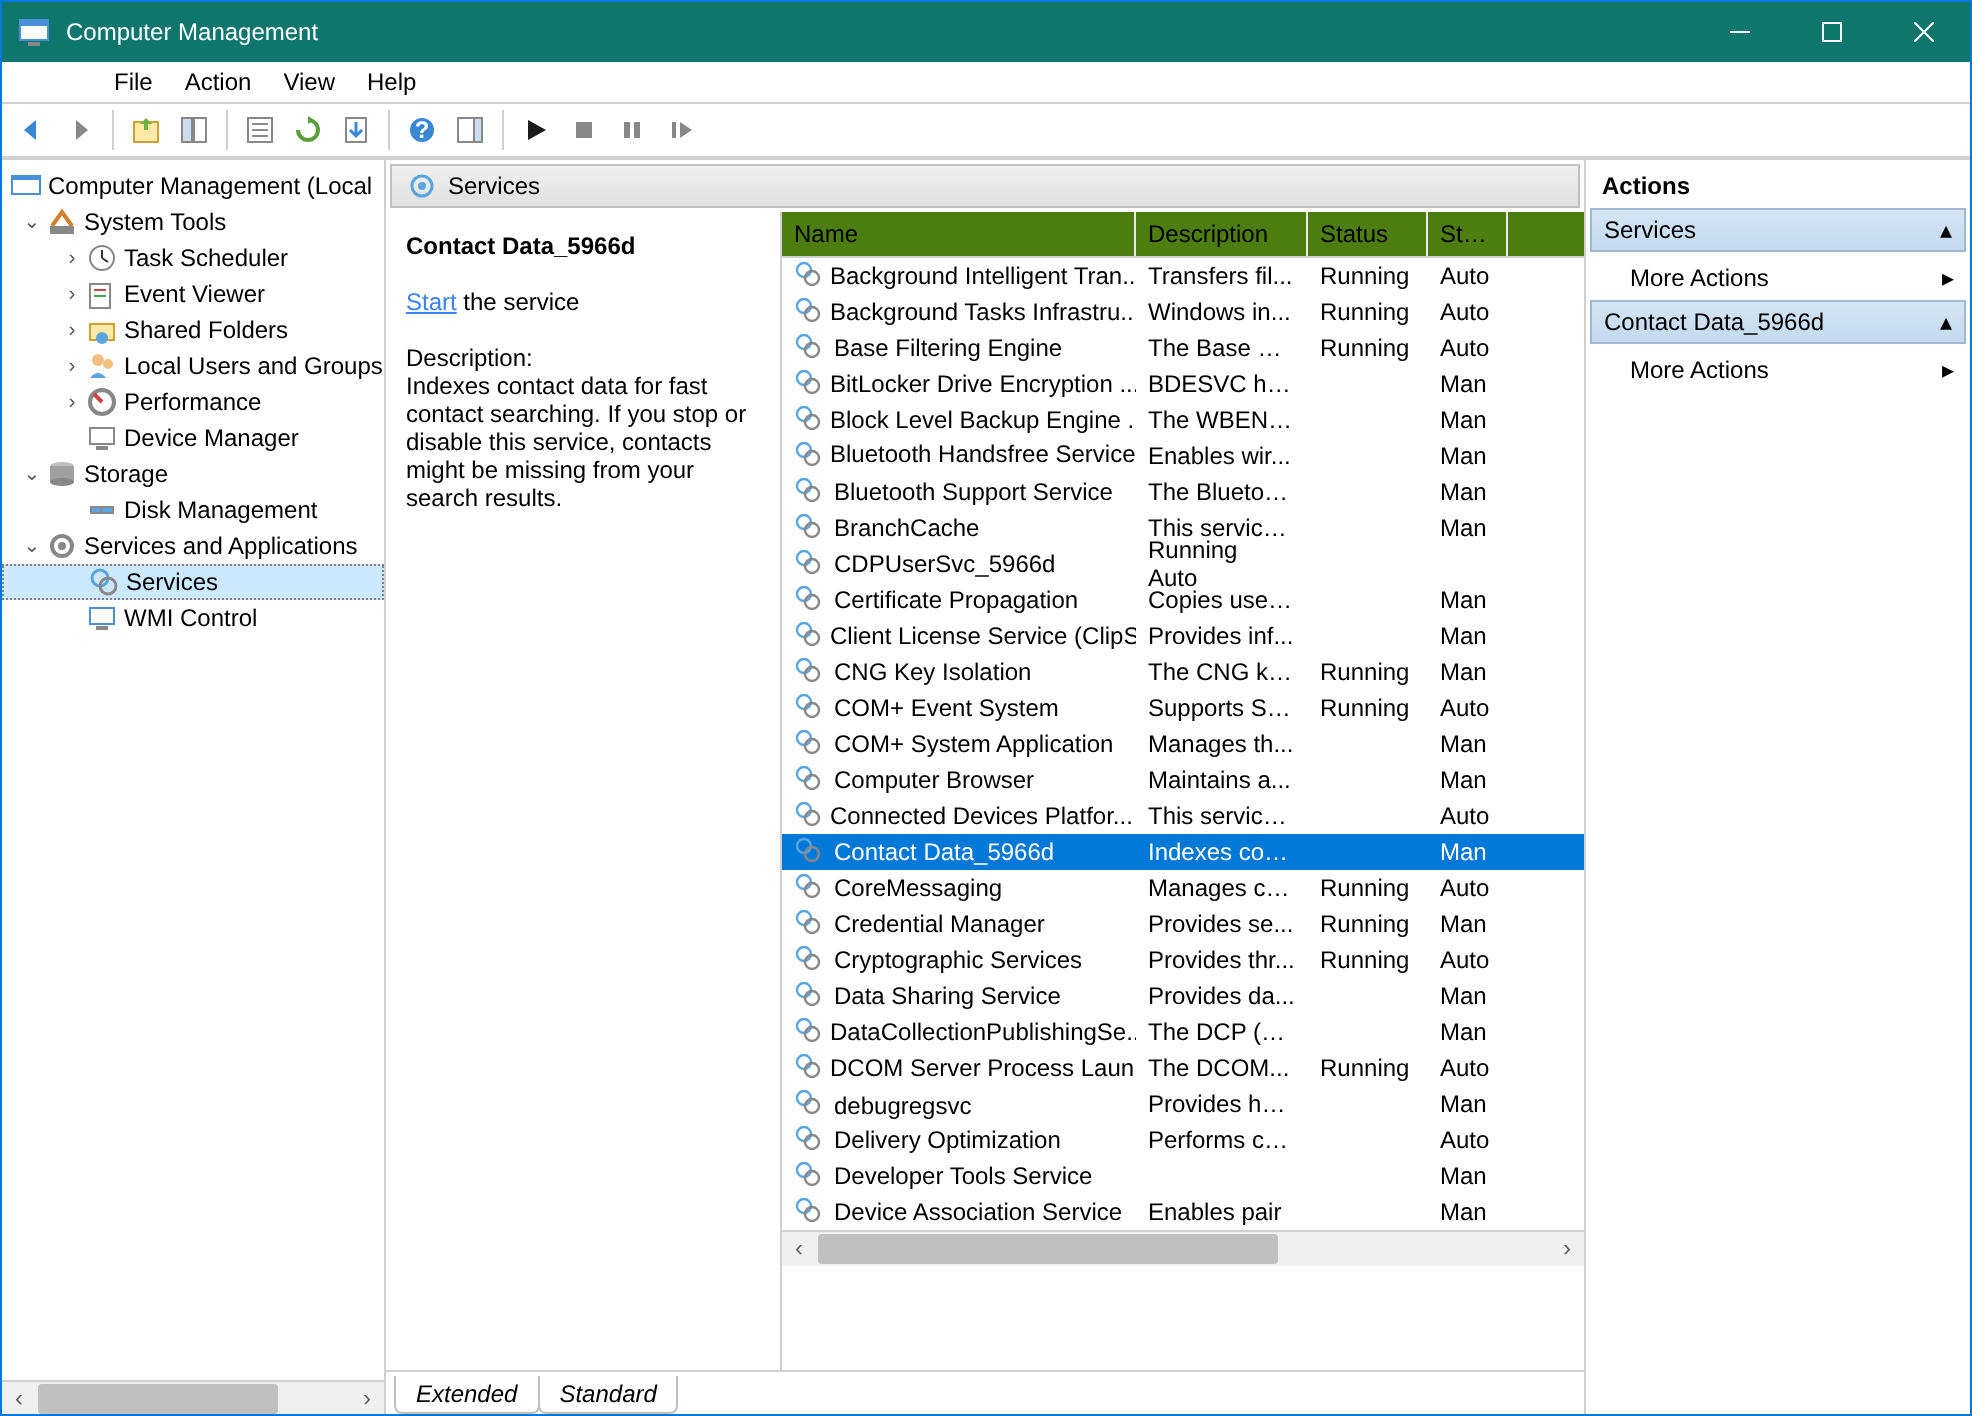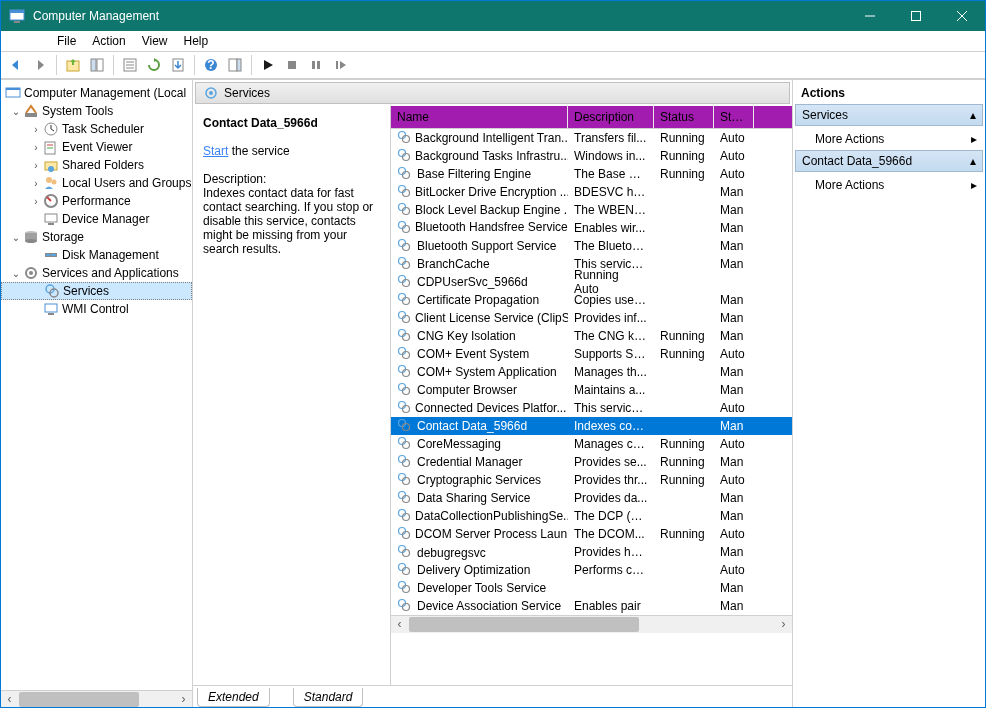--- a/index.html
+++ b/index.html
@@ -22,31 +22,31 @@
 .tree-icon { width: 16px; height: 16px; margin-right: 3px; display: inline-flex; align-items: center; justify-content: center; }
 .main-pane { flex: 1; display: flex; flex-direction: column; border-right: 1px solid #d0d0d0; }
 .svc-header { background: linear-gradient(#f0f0f0, #e0e0e0); border: 1px solid #c0c0c0; height: 22px; display: flex; align-items: center; padding-left: 8px; margin: 2px; }
 .svc-header-icon { margin-right: 6px; }
 .svc-body { display: flex; flex: 1; overflow: hidden; }
 .svc-detail { width: 198px; padding: 10px; border-right: 1px solid #d0d0d0; }
 .svc-name { font-weight: bold; margin-bottom: 14px; }
 .svc-link { color: #3b82f6; text-decoration: underline; cursor: pointer; }
 .svc-desc-label { margin-top: 14px; }
 .svc-list { flex: 1; overflow: auto; position: relative; }
-.list-header { display: flex; position: sticky; top: 0; background: #a21caf; border-bottom: 1px solid #d0d0d0; font-weight: normal; }
+.list-header { display: flex; position: sticky; top: 0; background: #4d7c0f; border-bottom: 1px solid #d0d0d0; font-weight: normal; }
 .list-header > div { padding: 4px 6px; border-right: 1px solid #e8e8e8; overflow: hidden; text-overflow: ellipsis; white-space: nowrap; }
 .col-name { width: 177px; }
 .col-desc { width: 86px; }
 .col-status { width: 60px; }
 .col-start { width: 40px; }
 .list-row { display: flex; height: 18px; align-items: center; }
 .list-row > div { padding: 0 6px; overflow: hidden; text-overflow: ellipsis; white-space: nowrap; }
 .list-row.selected { background: #0078d7; color: #fff; }
 .row-icon { width: 16px; height: 16px; margin-right: 4px; vertical-align: middle; display: inline-block; }
-.tabs { height: 22px; display: flex; align-items: flex-end; padding-left: 4px; border-top: 1px solid #d0d0d0; gap: 24px; }
+.tabs { height: 22px; display: flex; align-items: flex-end; padding-left: 4px; border-top: 1px solid #d0d0d0; }
 .tab { padding: 2px 10px 2px 10px; border: 1px solid #c0c0c0; border-top: none; border-radius: 0 0 4px 4px; background: #fff; margin-right: -1px; font-style: italic; }
 .tab.active { background: #fff; z-index: 1; }
 .actions-pane { width: 192px; padding: 2px; }
 .actions-header { font-weight: bold; padding: 4px 6px; }
 .actions-group { background: linear-gradient(#d5e5f5,#c3daf0); border: 1px solid #a0b8d0; padding: 3px 6px; display: flex; justify-content: space-between; align-items: center; margin-bottom: 2px; }
 .actions-item { padding: 4px 6px 4px 20px; display: flex; justify-content: space-between; align-items: center; cursor: default; }
 .hscroll { height: 17px; background: #f0f0f0; border-top: 1px solid #d0d0d0; display: flex; align-items: center; }
 .hscroll-track { flex: 1; height: 17px; background: #f0f0f0; position: relative; }
 .hscroll-thumb { position: absolute; height: 15px; top: 1px; background: #c0c0c0; border-radius: 2px; }
 .hscroll-btn { width: 17px; height: 17px; background: #f0f0f0; display: flex; align-items: center; justify-content: center; color: #606060; }

